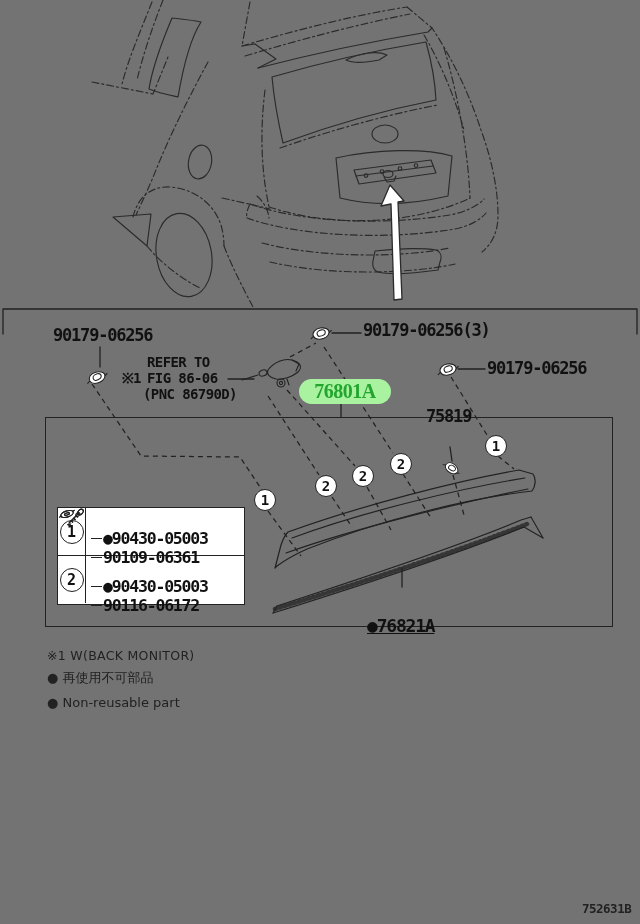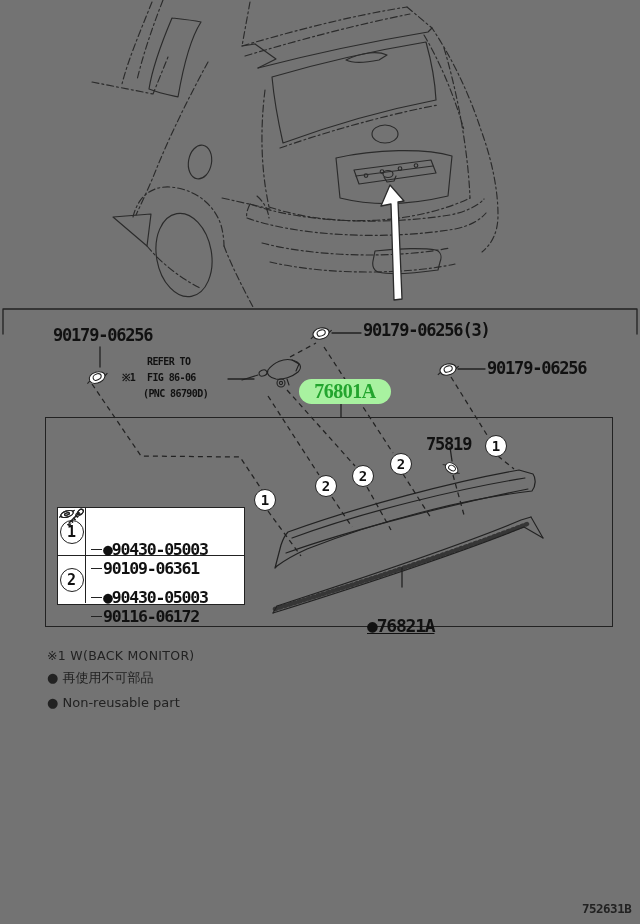--- a/index.html
+++ b/index.html
@@ -2,42 +2,42 @@
 <html style="--hl-bg: #a8f2a0; --hl-text: #23a52e;"><head>
 <meta charset="utf-8">
 <style>
   html,body{margin:0;padding:0;background:#fff;}
   #stage{position:relative;width:640px;height:924px;background:#737373;overflow:hidden;
          font-family:"DejaVu Sans",sans-serif;color:#1c1c1c;}
   svg{position:absolute;left:0;top:0;}
   .lbl{position:absolute;white-space:nowrap;z-index:6;}
   .pn{font-family:"DejaVu Sans Mono",monospace;font-weight:700;font-size:17px;
       letter-spacing:-1.2px;color:#111;}
-  .pn-sm{font-family:"DejaVu Sans Mono",monospace;font-weight:700;font-size:10px;
+  .pn-sm{font-family:"DejaVu Sans Mono",monospace;font-weight:700;font-size:14px;
       letter-spacing:-0.6px;color:#111;line-height:16px;}
   .hl-pill{position:absolute;left:299px;top:379px;width:92px;height:25px;z-index:7;
       background:var(--hl-bg,#a8f2a0);border-radius:13px;display:flex;align-items:center;
       justify-content:center;}
   .hl-pill span{font-family:Liberation Serif, serif;font-weight:700;font-size:20px;
       letter-spacing:-0.5px;color:var(--hl-text,#23a52e);}
   .circ{position:absolute;width:22px;height:22px;box-sizing:border-box;border:1.6px solid #222;
       border-radius:50%;background:#fff;display:flex;align-items:center;justify-content:center;
       font-family:"DejaVu Sans Mono",monospace;font-weight:700;font-size:14px;color:#111;z-index:5;}
   .circ-t{position:relative;width:24px;height:24px;box-sizing:border-box;border:1.6px solid #222;
       border-radius:50%;background:#fff;display:flex;align-items:center;justify-content:center;
       font-family:"DejaVu Sans Mono",monospace;font-weight:700;font-size:15px;color:#111;}
   #big-box{position:absolute;left:45px;top:417px;width:566px;height:208px;
       border:1.4px solid #222;z-index:1;}
   .ptable{position:absolute;left:57px;top:507px;width:188px;height:98px;box-sizing:border-box;
       border:1.6px solid #222;background:#fff;z-index:6;}
   .prow{display:flex;height:47.4px;box-sizing:border-box;}
   .prow.second{border-top:1.6px solid #222;}
   .pidx{width:28px;box-sizing:border-box;border-right:1.6px solid #222;display:flex;
       align-items:center;justify-content:center;}
-  .plines{flex:1;display:flex;flex-direction:column;justify-content:flex-start;padding-left:5px;margin-top:32px;}
+  .plines{flex:1;display:flex;flex-direction:column;justify-content:center;padding-left:5px;margin-top:32px;}
   .pline{display:flex;align-items:center;height:22px;}
   .pline .lead{width:11px;border-top:1.4px solid #222;margin-right:1px;}
   .pline .pn{font-size:16.5px;}
   .ind{margin-left:7px;}
   .note{position:absolute;white-space:nowrap;font-size:13px;color:#222;z-index:6;}
   .note1{font-size:12.5px;letter-spacing:0.3px;}
   .footer-code{position:absolute;left:582px;top:901px;font-family:"DejaVu Sans Mono",monospace;
       font-size:12.5px;font-weight:600;letter-spacing:-0.5px;color:#222;z-index:6;}
 </style>
 </head>
@@ -160,21 +160,21 @@
 
   <div class="lbl pn-sm" style="left:122px;top:370px;">※1</div>
   <div class="lbl pn-sm" style="left:147px;top:354px;">REFER TO</div>
   <div class="lbl pn-sm" style="left:147px;top:370px;">FIG 86-06</div>
   <div class="lbl pn-sm" style="left:143px;top:386px;">(PNC 86790D)</div>
 
   <div class="hl-pill">
     <span>76801A</span>
   </div>
 
-  <div class="lbl pn" style="left:426px;top:434px;text-align:right;">75819</div>
+  <div class="lbl pn" style="left:426px;top:406px;text-align:right;">75819</div>
   <div class="lbl pn" style="left:367px;top:615px;font-size:18px;text-decoration:underline;">●76821A</div>
 
   <div class="circ" style="left:254px;top:489px;">1</div>
   <div class="circ" style="left:315px;top:475px;">2</div>
   <div class="circ" style="left:352px;top:465px;">2</div>
   <div class="circ" style="left:390px;top:453px;">2</div>
   <div class="circ" style="left:485px;top:435px;">1</div>
 
   <div class="ptable">
     <div class="prow">

